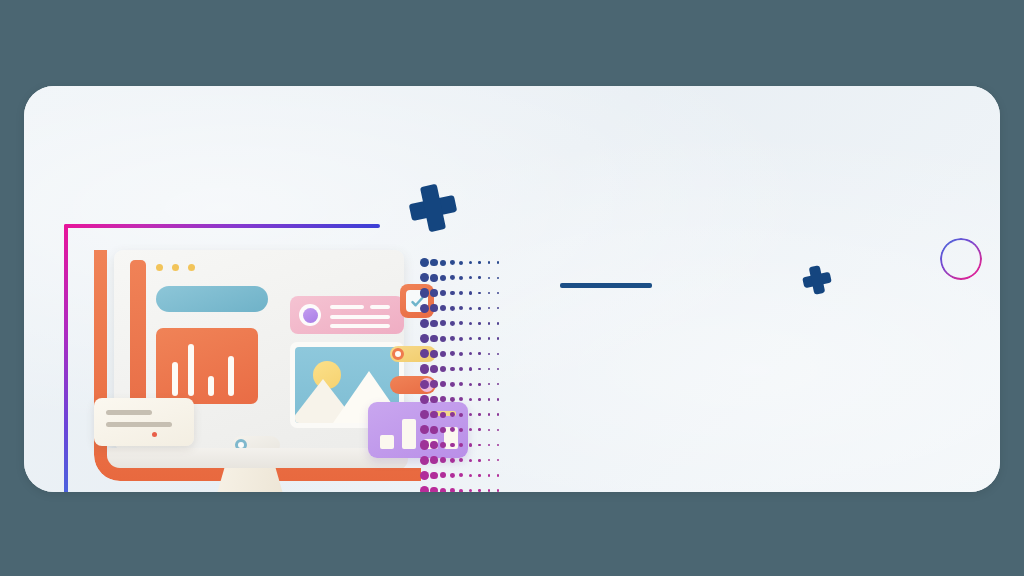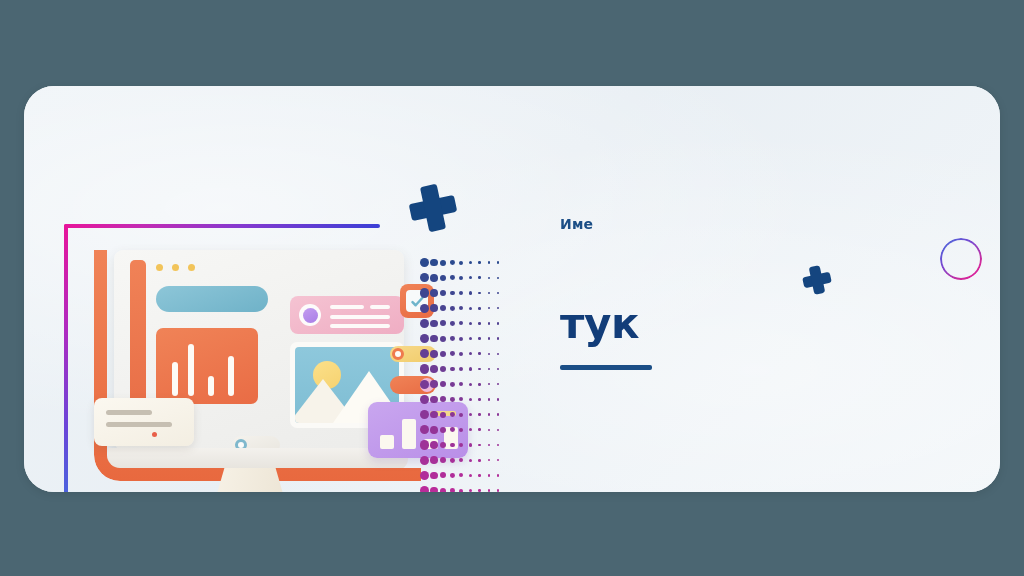--- a/index.html
+++ b/index.html
@@ -459,23 +459,21 @@
         <i class="v"></i>
       </div>
     <div class="cross cross-2">
         <i class="h"></i>
         <i class="v"></i>
       </div>
 
     <div class="ring ring-1"></div>
 
     <div class="copy">
-      <p class="eyebrow">Име</p>
       <h1 class="headline">
         <br>
-        <span>тук</span>
       </h1>
       <div class="rule"></div>
     </div>
 
 
   </div>
 </div>
 
 </body></html>

